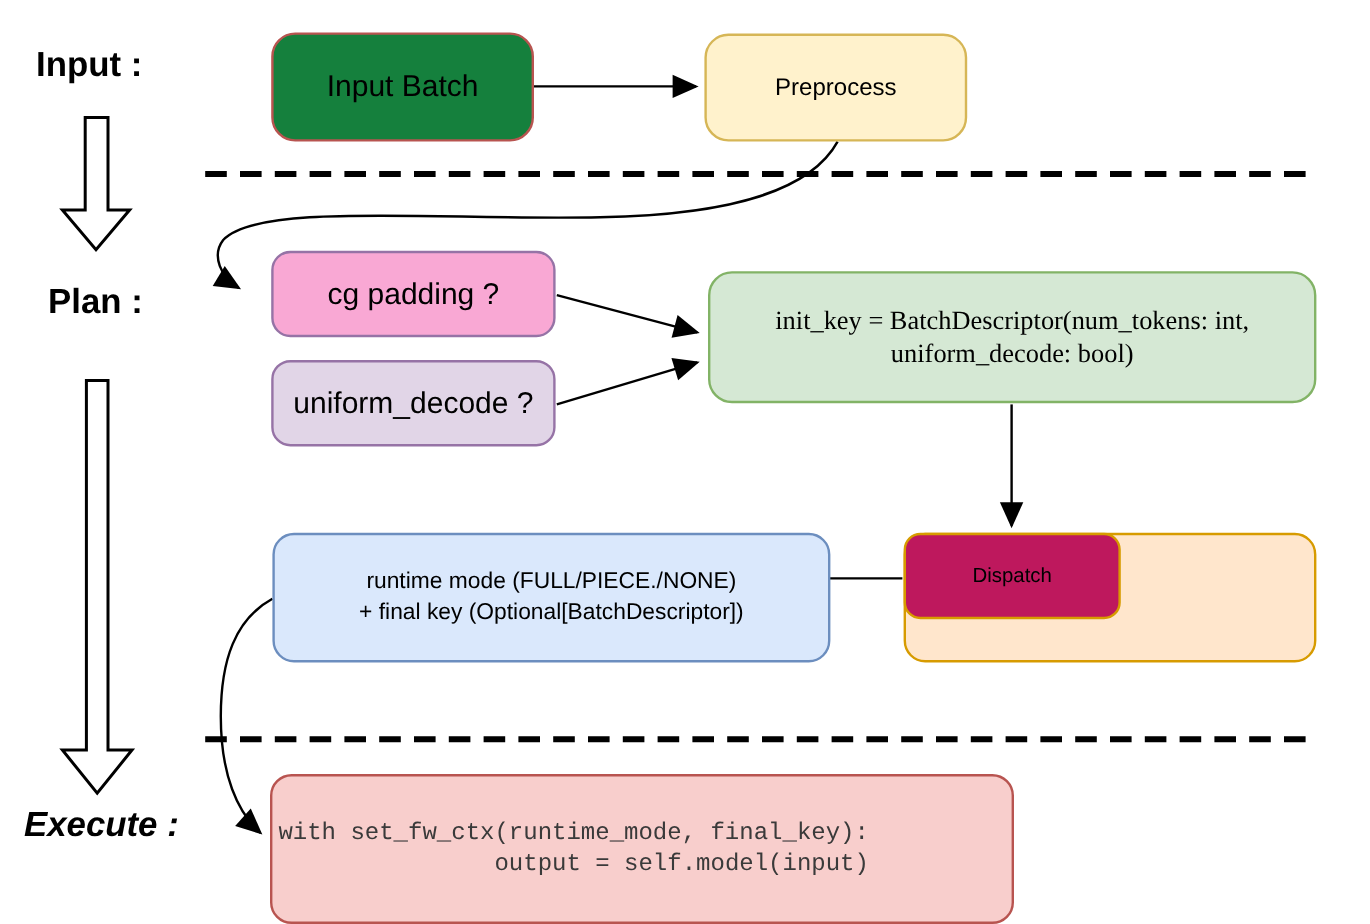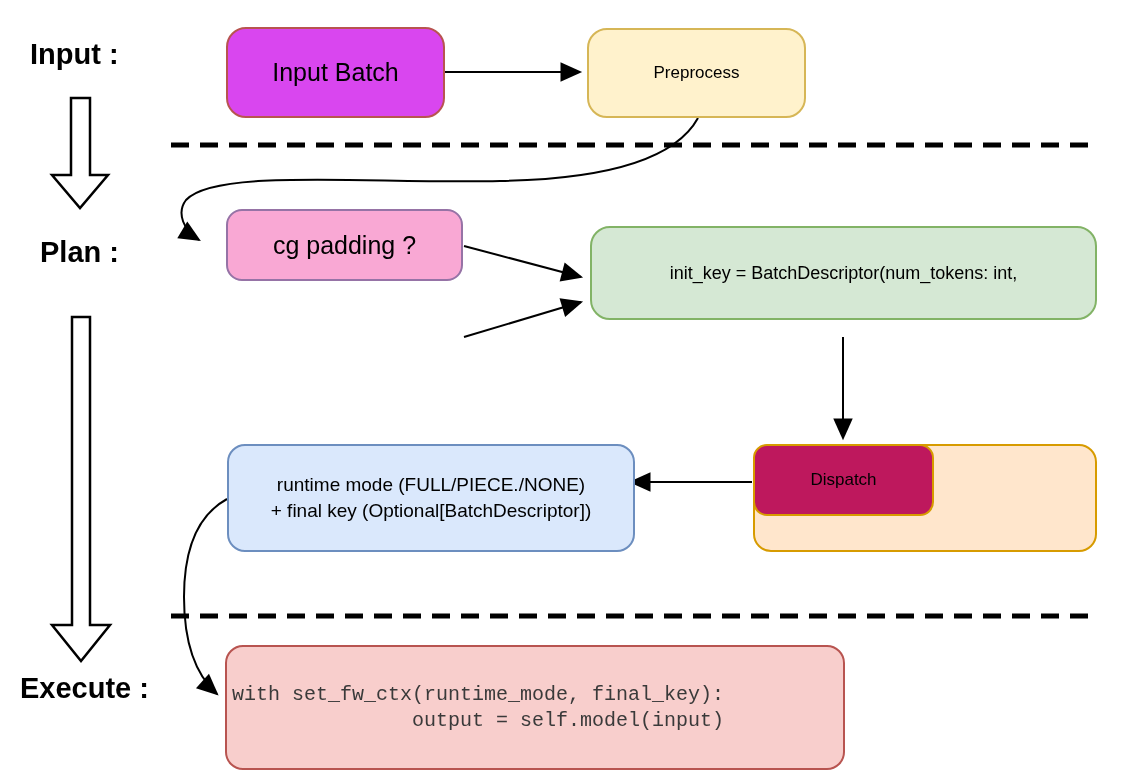--- a/index.html
+++ b/index.html
@@ -21,28 +21,28 @@
   .section-label{
     position:absolute;
     font-weight:bold;
     font-size:29px;
     color:#000000;
     white-space:nowrap;
   }
   .rounded{border-radius:20px;border:2px solid;}
   .node .lines div{white-space:nowrap;}
   #node-input-batch{left:226px;top:27px;width:219px;height:91px;font-size:25px;}
-  #node-preprocess{left:587px;top:28px;width:219px;height:90px;font-size:17px;}
+  #node-preprocess{left:587px;top:28px;width:219px;height:90px;font-size:20px;}
   #node-cg-padding{left:226px;top:209px;width:237px;height:72px;font-size:25px;border-radius:16px;}
   #node-uniform-decode{left:226px;top:300px;width:237px;height:72px;font-size:25px;border-radius:16px;}
-  #node-init-key{left:590px;top:226px;width:507px;height:94px;font-size:18px;line-height:28px;}
+  #node-init-key{left:590px;top:226px;width:507px;height:110px;font-size:22px;line-height:28px;font-family:Liberation Serif, serif;}
   #node-dispatcher-outer{left:753px;top:444px;width:344px;height:108px;border-radius:18px;}
   #node-dispatch{left:753px;top:444px;width:181px;height:72px;font-size:17px;border-radius:14px;}
   #label-cudagraph{left:935px;top:444px;width:162px;height:108px;font-size:24px;line-height:32px;border:none;}
-  #node-runtime{left:227px;top:444px;width:408px;height:108px;font-size:19px;line-height:26px;border-radius:18px;}
+  #node-runtime{left:227px;top:444px;width:465px;height:108px;font-size:19px;line-height:26px;border-radius:18px;}
   #node-code{
     left:225px;top:645px;width:620px;height:125px;
     font-family:"Liberation Mono", monospace;
     font-size:20px;line-height:26px;color:#3a3a3a;
     justify-content:flex-start;text-align:right;
     padding-left:5px;border-radius:18px;
   }
   #node-code .lines div{white-space:pre;}
 </style>
 </head>
@@ -67,38 +67,42 @@
     <path d="M698,118 C676,158 612,179 500,181 C370,184 215,168 186,200 C176,213 184,231 199,240" fill="none" stroke="#000" stroke-width="2" marker-end="url(#arr)"></path>
     <line x1="464" y1="246" x2="581" y2="277" stroke="#000" stroke-width="2" marker-end="url(#arr)"></line>
     <line x1="464" y1="337" x2="581" y2="302" stroke="#000" stroke-width="2" marker-end="url(#arr)"></line>
     <line x1="843" y1="337" x2="843" y2="438" stroke="#000" stroke-width="2" marker-end="url(#arr)"></line>
     <line x1="752" y1="482" x2="631" y2="482" stroke="#000" stroke-width="2" marker-end="url(#arr)"></line>
     <path d="M227,499 C196,516 184,550 184,597 C184,646 198,677 217,694" fill="none" stroke="#000" stroke-width="2" marker-end="url(#arr)"></path>
   </svg>
 
   <div class="section-label" style="left:30px;top:38px;">Input :</div>
   <div class="section-label" style="left:40px;top:236px;">Plan :</div>
-  <div class="section-label" style="left:20px;top:672px;">Execute :</div>
+  <div class="section-label" style="left:20px;top:672px;font-style:italic;">Execute :</div>
 
-  <div class="node rounded" id="node-input-batch" style="background:#d946ef;border-color:#b85450;">
+  <div class="node rounded" id="node-input-batch" style="background:#15803d;border-color:#b85450;">
     <span>Input Batch</span>
   </div>
 
   <div class="node rounded" id="node-preprocess" style="background:#fff2cc;border-color:#d6b656;">
     <span>Preprocess</span>
   </div>
 
   <div class="node" id="node-cg-padding" style="background:#f9a8d4;border:2px solid #9673a6;">
     <span>cg padding ?</span>
   </div>
 
+  <div class="node" id="node-uniform-decode" style="background:#e1d5e7;border:2px solid #9673a6;">
+    <span>uniform_decode ?</span>
+  </div>
 
   <div class="node rounded" id="node-init-key" style="background:#d5e8d4;border-color:#82b366;">
     <div class="lines">
       <div>init_key = BatchDescriptor(num_tokens: int,</div>
+      <div>uniform_decode: bool)</div>
     </div>
   </div>
 
   <div class="node" id="node-dispatcher-outer" style="background:#ffe6cc;border:2px solid #d79b00;"></div>
 
   <div class="node" id="node-dispatch" style="background:#be185d;border:2px solid #d79b00;">
     <span>Dispatch</span>
   </div>
 
 

